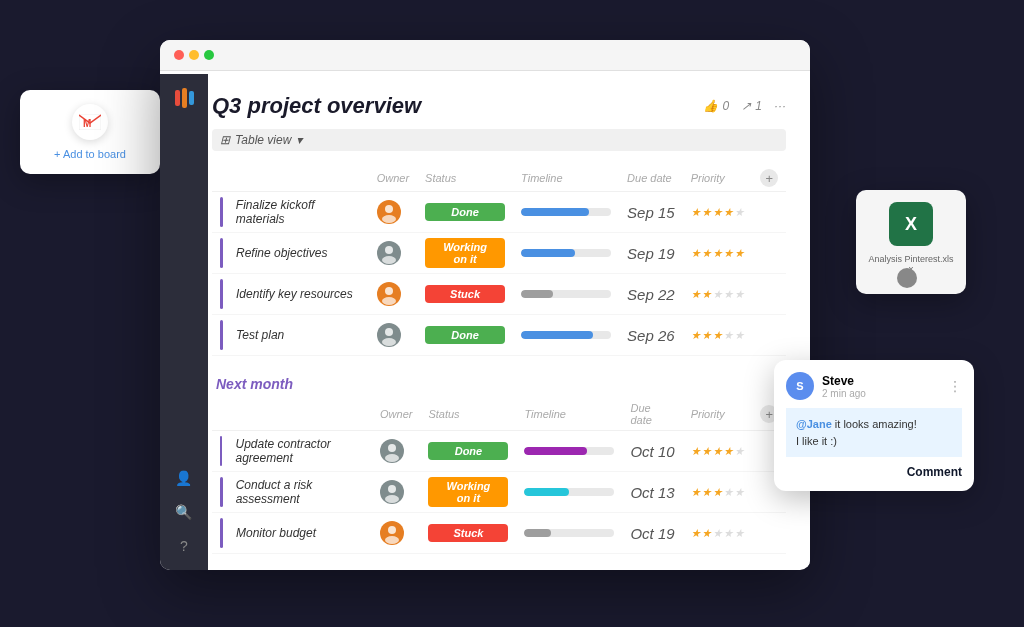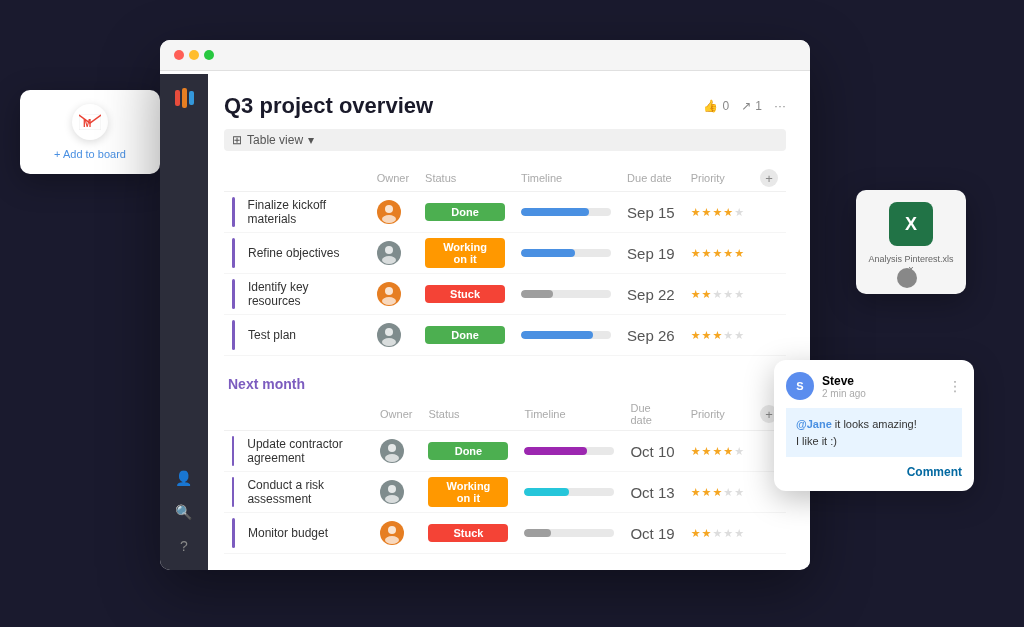--- a/index.html
+++ b/index.html
@@ -62,25 +62,26 @@
       font-size: 14px;
     }
     .sidebar-bottom {
       margin-top: auto;
       display: flex; flex-direction: column; gap: 14px;
       padding-bottom: 14px;
     }
 
     
     .content {
-      margin-left: 40px;
+      margin-left: 28px;
       padding: 22px 24px;
       height: calc(100% - 34px);
       overflow-y: auto;
       background: #fff;
+      font-style: italic;
     }
 
     
     .page-header {
       display: flex;
       align-items: center;
       justify-content: space-between;
       margin-bottom: 10px;
     }
     .page-title {
@@ -265,21 +266,21 @@
       border-radius: 0;
       padding: 8px 10px;
       font-size: 11px;
       color: #333;
       line-height: 1.5;
       margin-bottom: 8px;
     }
     .comment-mention { color: #4a90e2; font-weight: 600; }
     .comment-action {
       text-align: right;
-      font-size: 12px; color: #0369a1; font-weight: 600; cursor: pointer;
+      font-size: 12px; color: #0f172a; font-weight: 600; cursor: pointer;
     }
 
     
     .logo-mark {
       display: flex; gap: 2px; align-items: center;
     }
     .logo-bar {
       width: 5px; height: 18px; border-radius: 2px;
     }
   </style>

